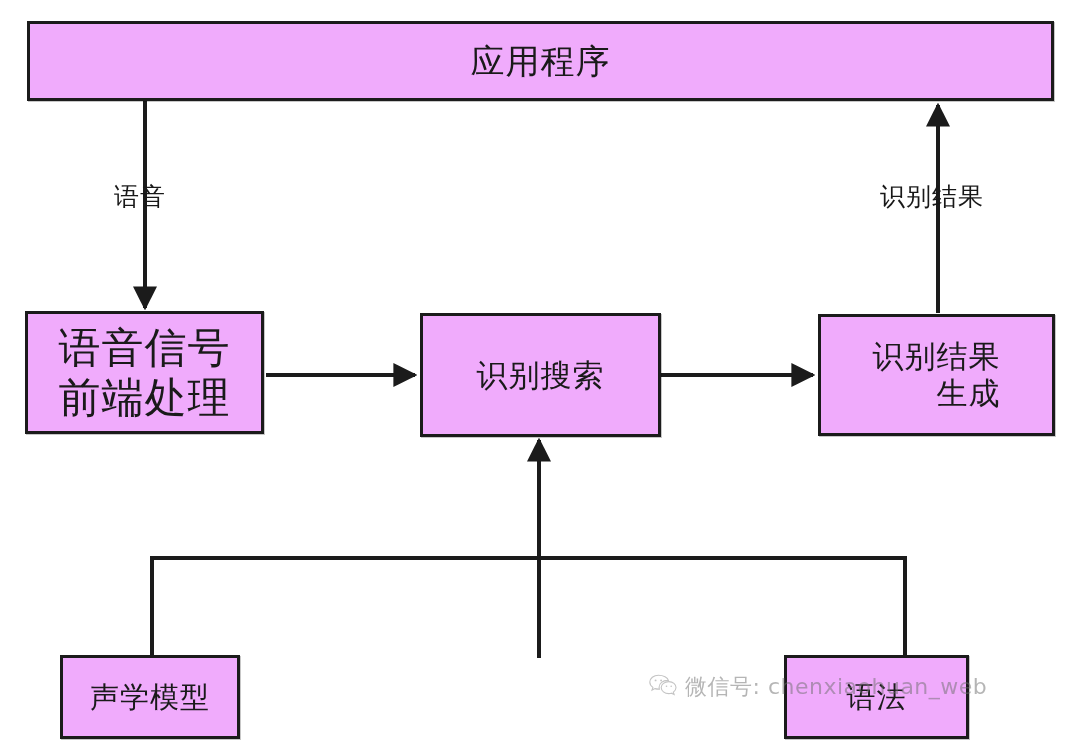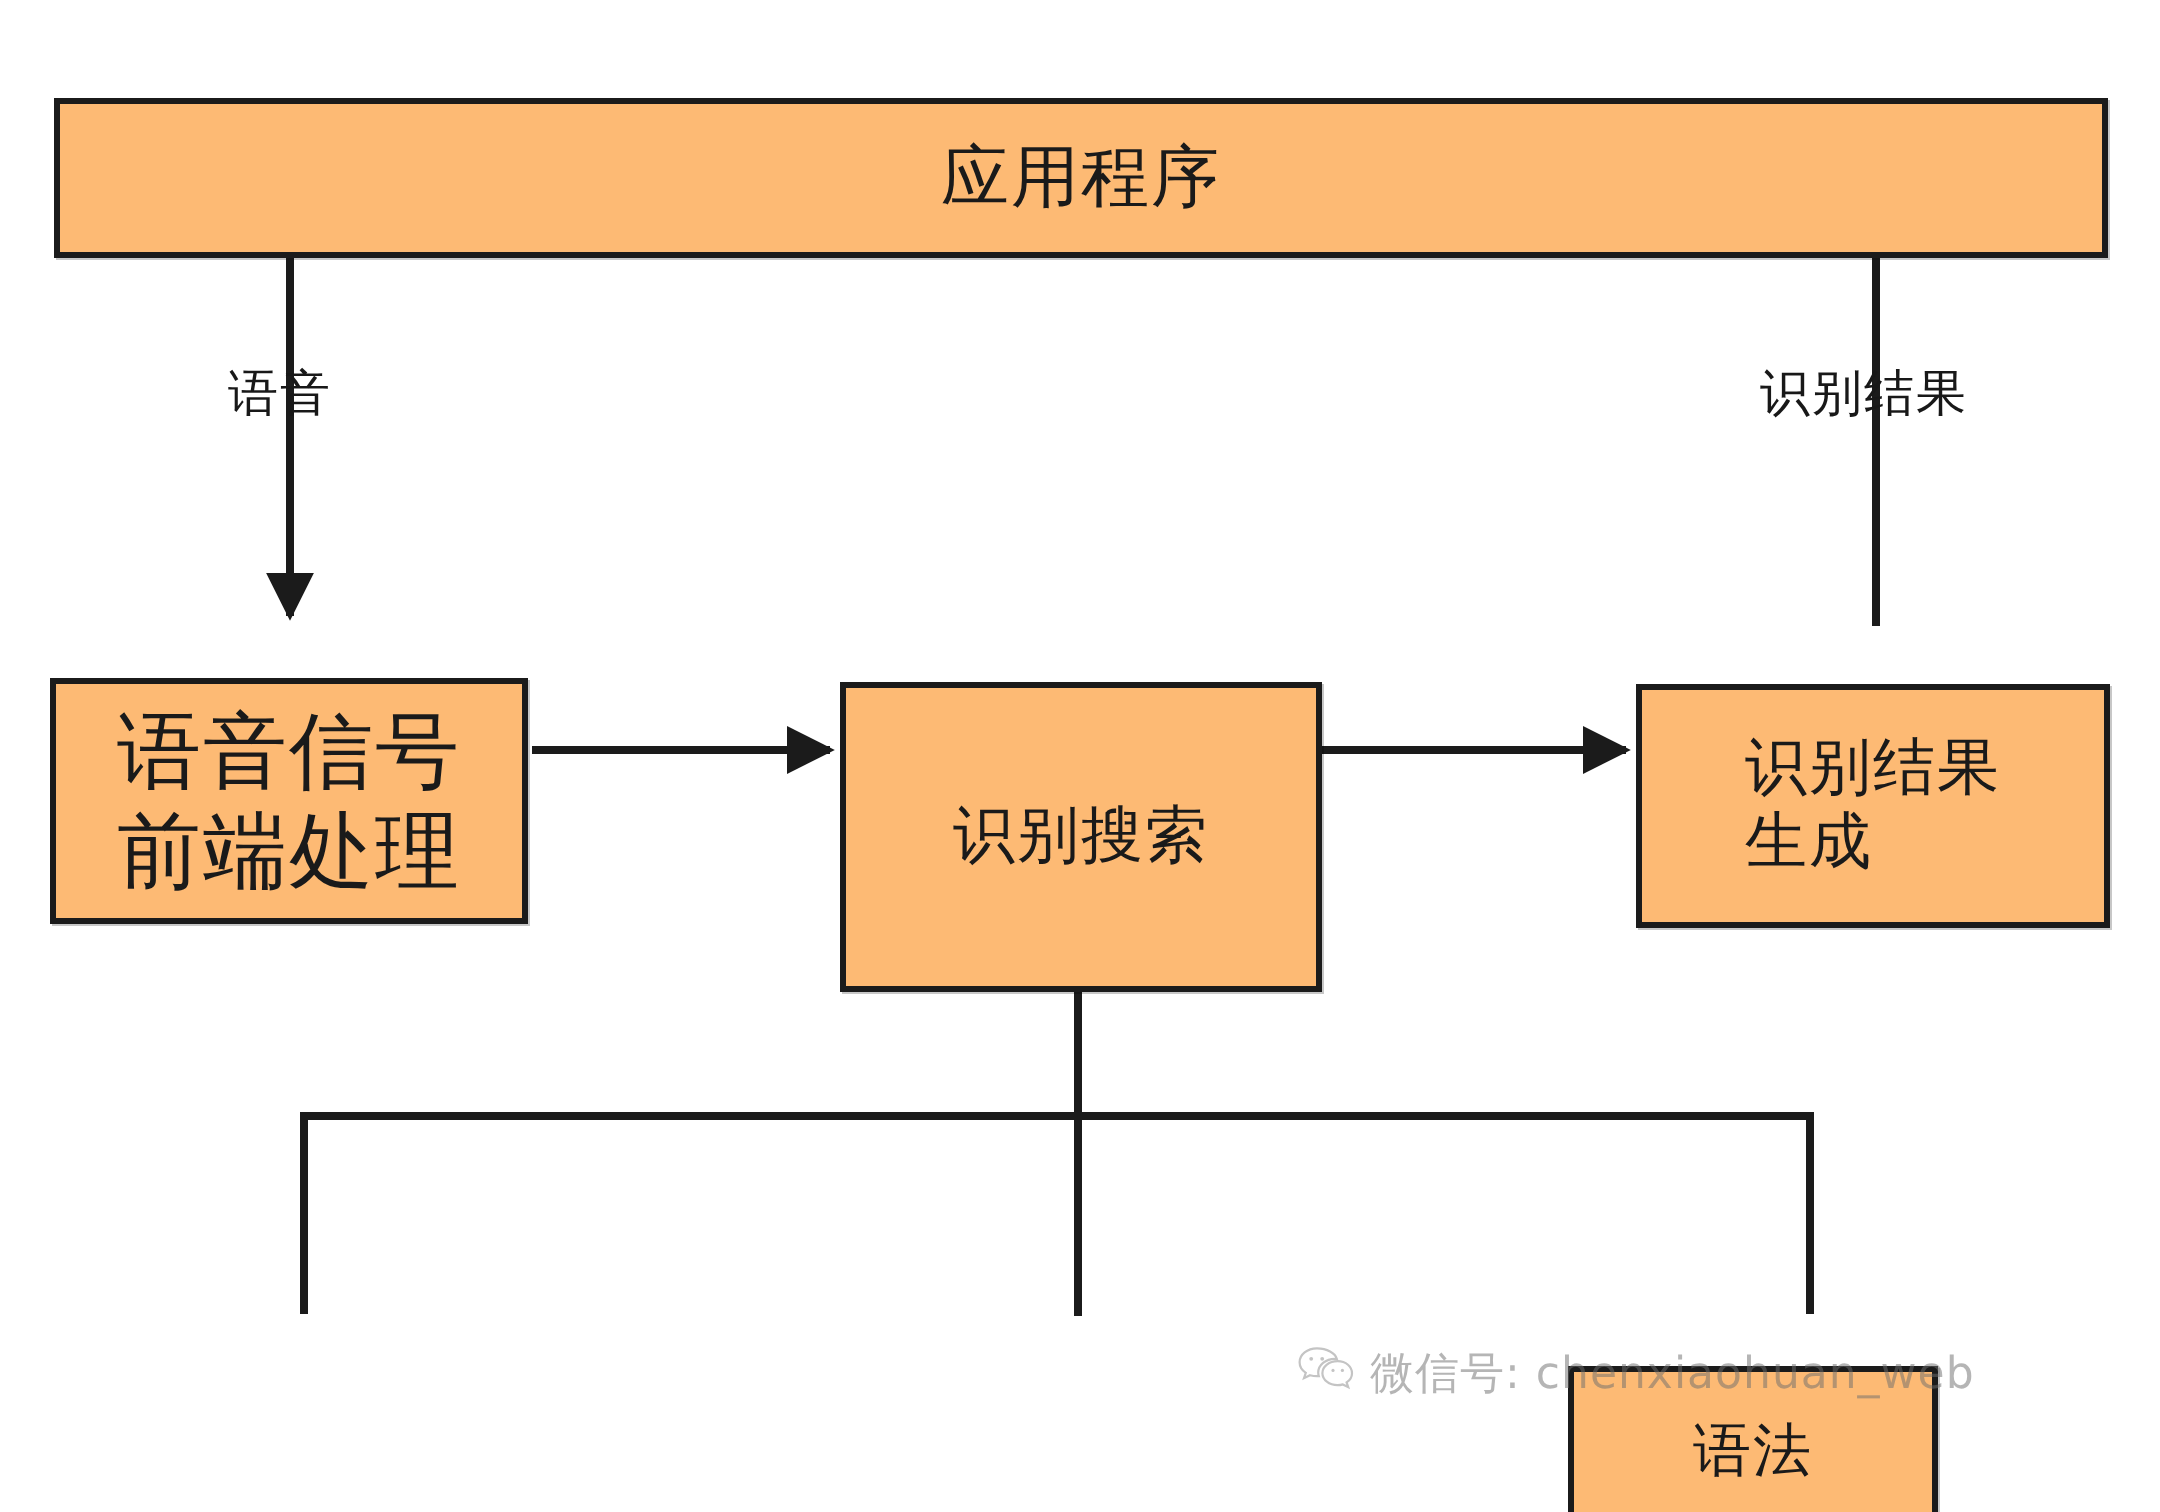--- a/index.html
+++ b/index.html
@@ -14,45 +14,44 @@
     position: relative;
     width: 1080px;
     height: 756px;
     background: #ffffff;
     overflow: hidden;
   }
   .node {
     position: absolute;
     box-sizing: border-box;
     border: 3px solid #1b1b1b;
-    background: #fdba74;
+    background: #f0abfc;
     display: flex;
     align-items: center;
     justify-content: center;
-    text-align: left;
+    text-align: right;
     color: #1a1a1a;
     line-height: 1.18;
     letter-spacing: 1px;
     white-space: pre-line;
     box-shadow: 1px 1px 0 rgba(0,0,0,0.22);
-    margin-top: 28px;
   }
   #node-app {
     left: 27px; top: 21px;
     width: 1027px; height: 80px;
     font-size: 34px;
   }
   #node-frontend {
     left: 25px; top: 311px;
     width: 239px; height: 123px;
     font-size: 42px;
   }
   #node-search {
     left: 420px; top: 313px;
-    width: 241px; height: 155px;
+    width: 241px; height: 124px;
     font-size: 31px;
   }
   #node-result {
     left: 818px; top: 314px;
     width: 237px; height: 122px;
     font-size: 31px;
   }
   #node-acoustic {
     left: 60px; top: 655px;
     width: 180px; height: 84px;
@@ -134,20 +133,21 @@
   <div class="node" id="node-app">应用程序</div>
 
   <div class="node" id="node-frontend">语音信号
 前端处理</div>
 
   <div class="node" id="node-search">识别搜索</div>
 
   <div class="node" id="node-result">识别结果
 生成</div>
 
+  <div class="node" id="node-acoustic">声学模型</div>
 
 
   <div class="node" id="node-grammar">语法</div>
 
   <div class="edge-label" id="label-speech">语音</div>
 
   <div class="edge-label" id="label-recresult">识别结果</div>
 
   <div id="watermark">
     <span>

